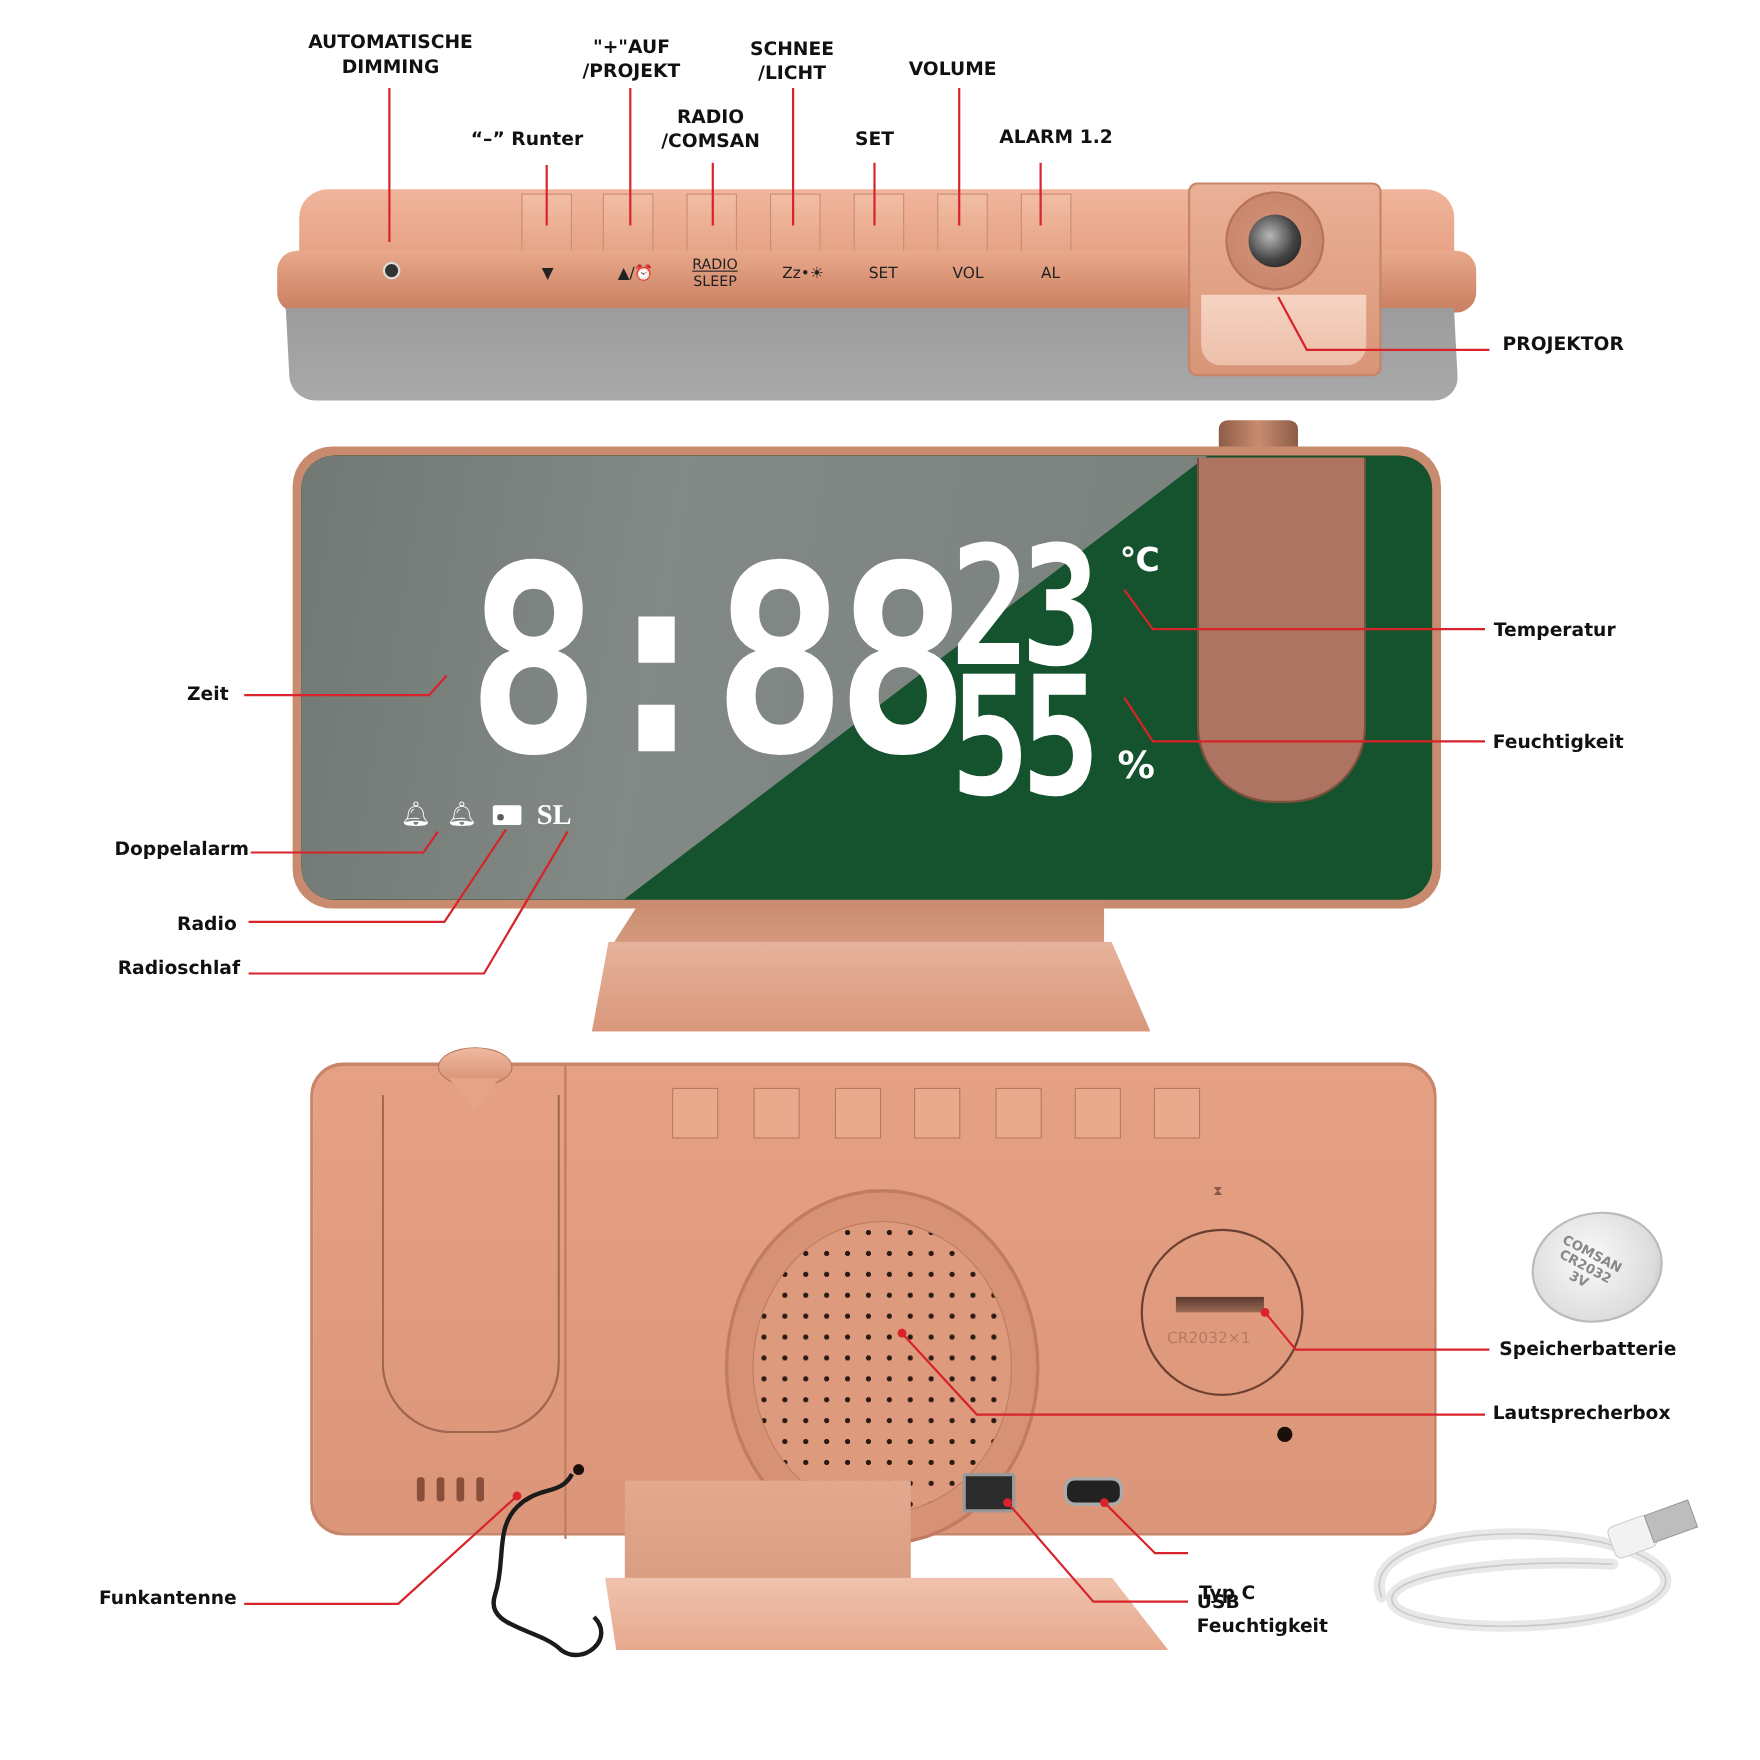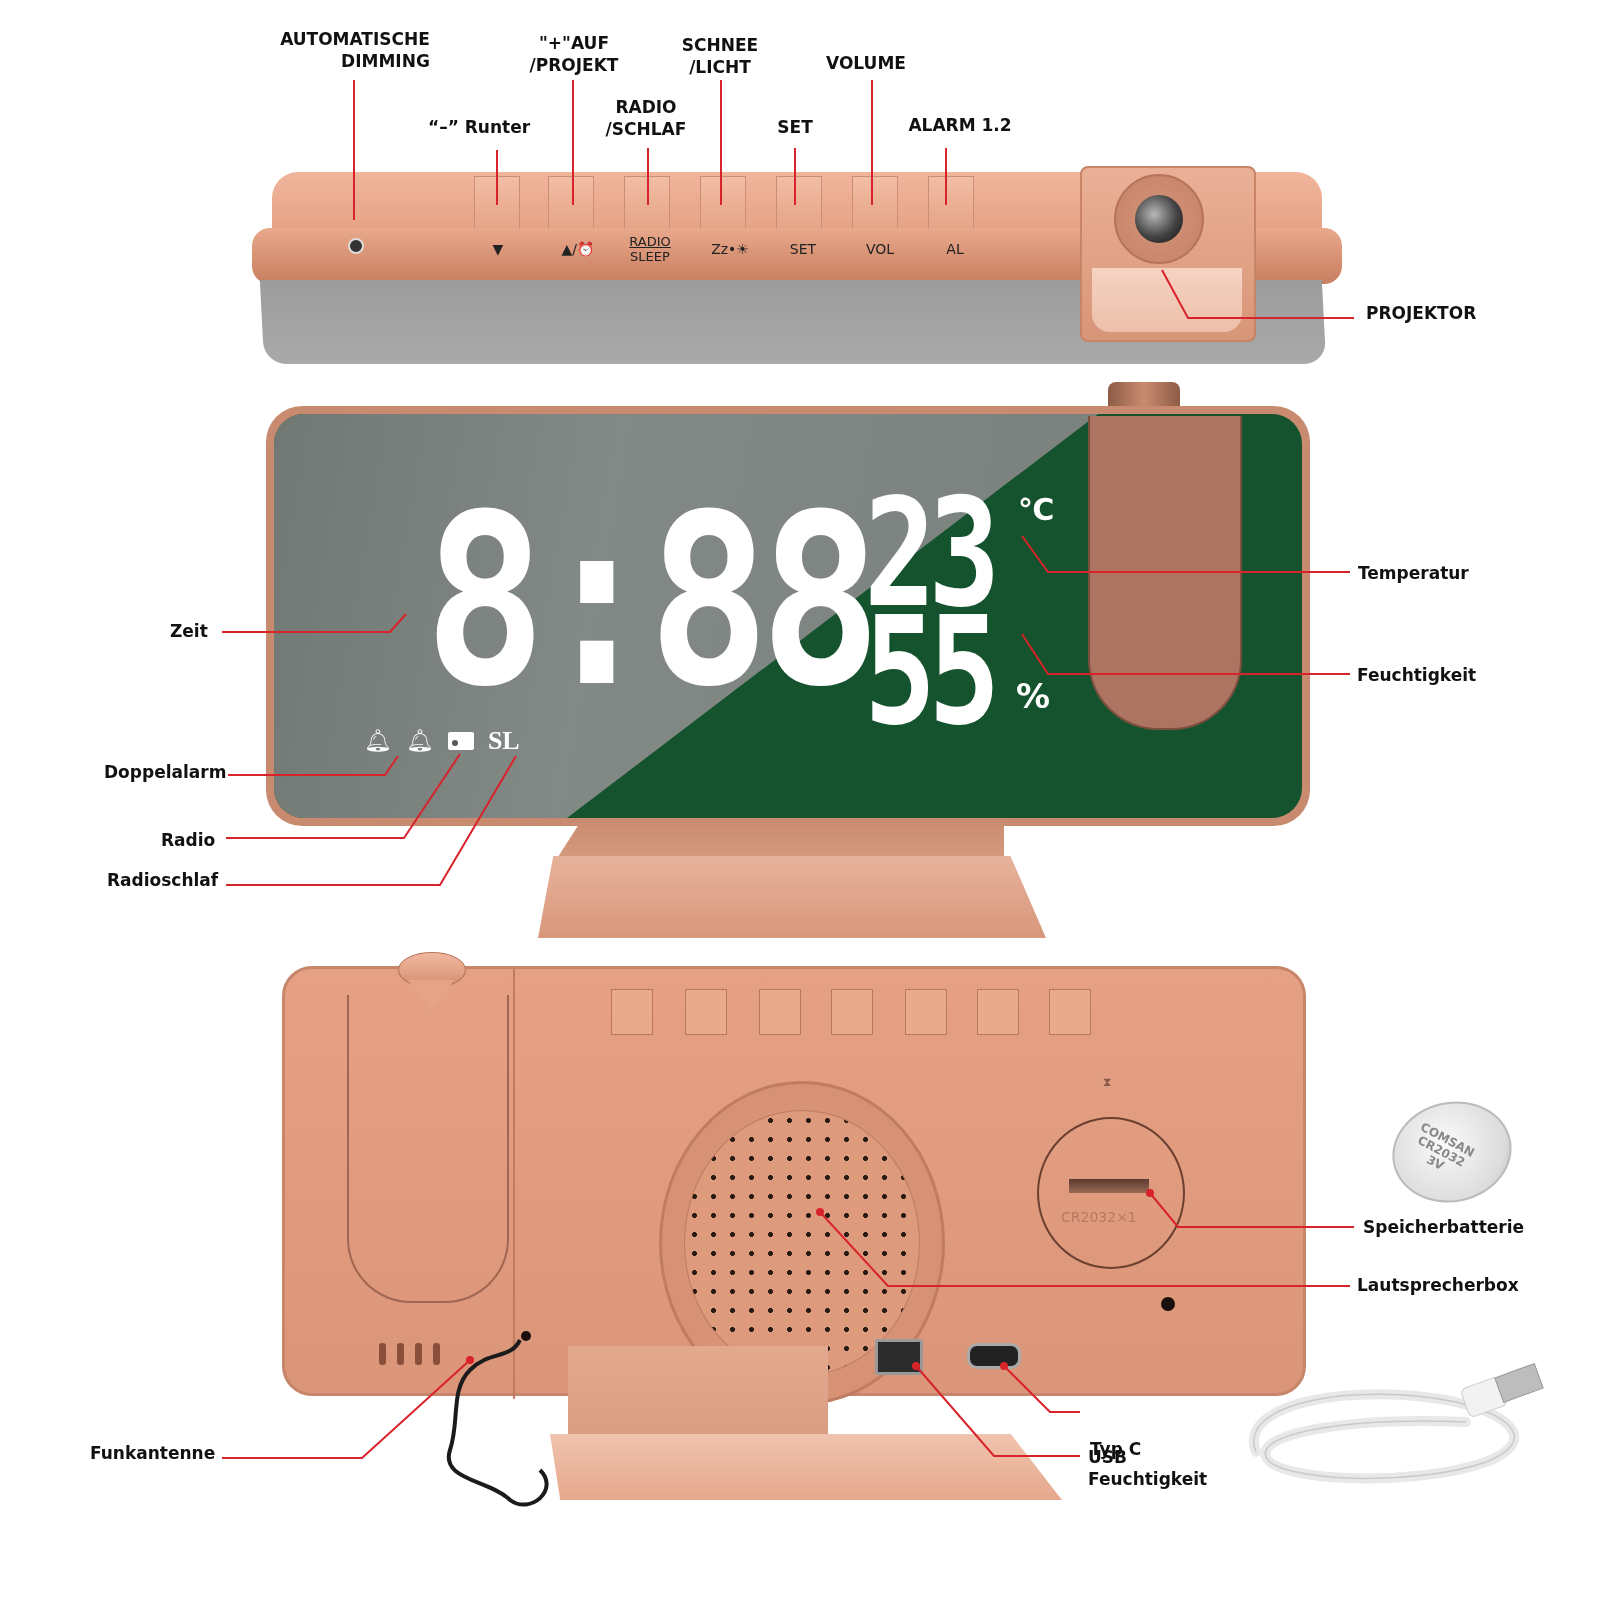--- a/index.html
+++ b/index.html
@@ -61,32 +61,32 @@
   
   .coin{left:1392px;top:1102px;width:116px;height:96px;border-radius:50%;background:radial-gradient(circle at 45% 40%,#fafafa,#dcdcdc 70%,#aaa);border:2px solid #bbb;transform:rotate(-12deg);}
   .coin-text{position:absolute;left:18px;top:26px;font-size:12px;color:#888;font-weight:bold;transform:rotate(40deg);line-height:13px;text-align:center;}
 
   
   .cable{left:1236px;top:1362px;width:320px;height:130px;}
 </style>
 </head>
 <body>
 
-<div class="lbl c" style="left:355px;top:28px;text-align:right;">
+<div class="lbl c" style="left:355px;top:28px;text-align:center;">
   <div>AUTOMATISCHE</div>
   <div>DIMMING</div>
 </div>
 <div class="lbl" style="left:428px;top:116px;">“–”  Runter</div>
 <div class="lbl c" style="left:574px;top:32px;">
   <div>"+"AUF</div>
   <div>/PROJEKT</div>
 </div>
 <div class="lbl c" style="left:646px;top:96px;">
   <div>RADIO</div>
-  <div>/SCHLAF</div>
+  <div>/COMSAN</div>
 </div>
 <div class="lbl c" style="left:720px;top:34px;">
   <div>SCHNEE</div>
   <div>/LICHT</div>
 </div>
 <div class="lbl c" style="left:795px;top:116px;">SET</div>
 <div class="lbl c" style="left:866px;top:52px;">VOLUME</div>
 <div class="lbl c" style="left:960px;top:114px;">ALARM 1.2</div>
 <div class="lbl" style="left:1366px;top:302px;">PROJEKTOR</div>
 

